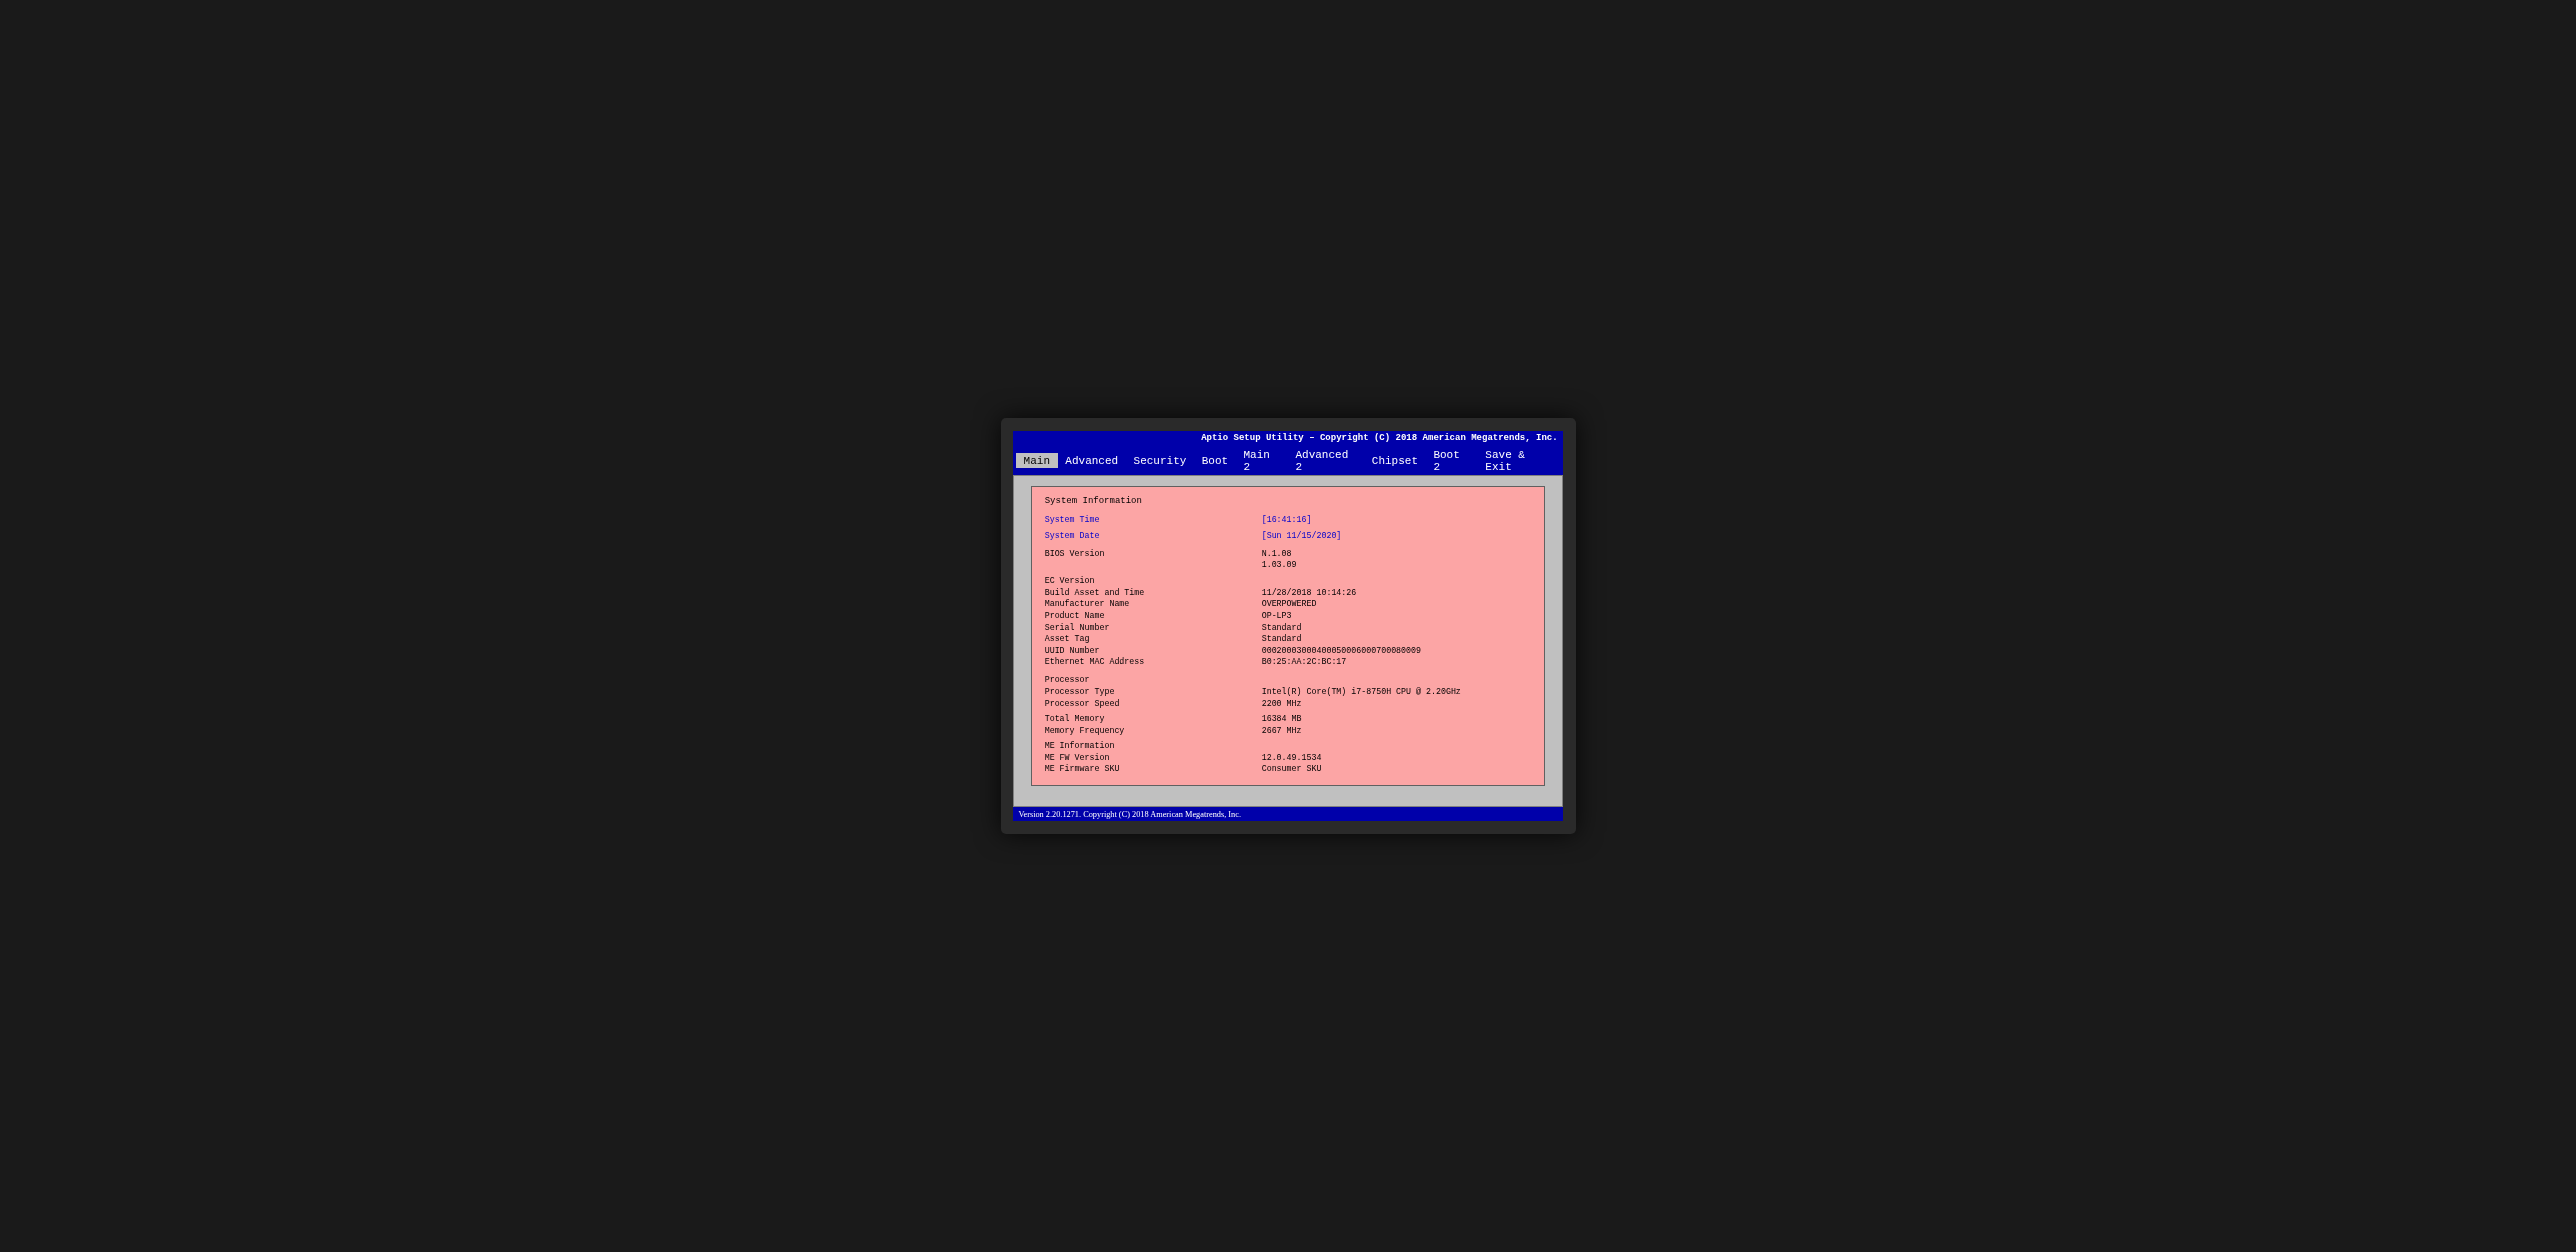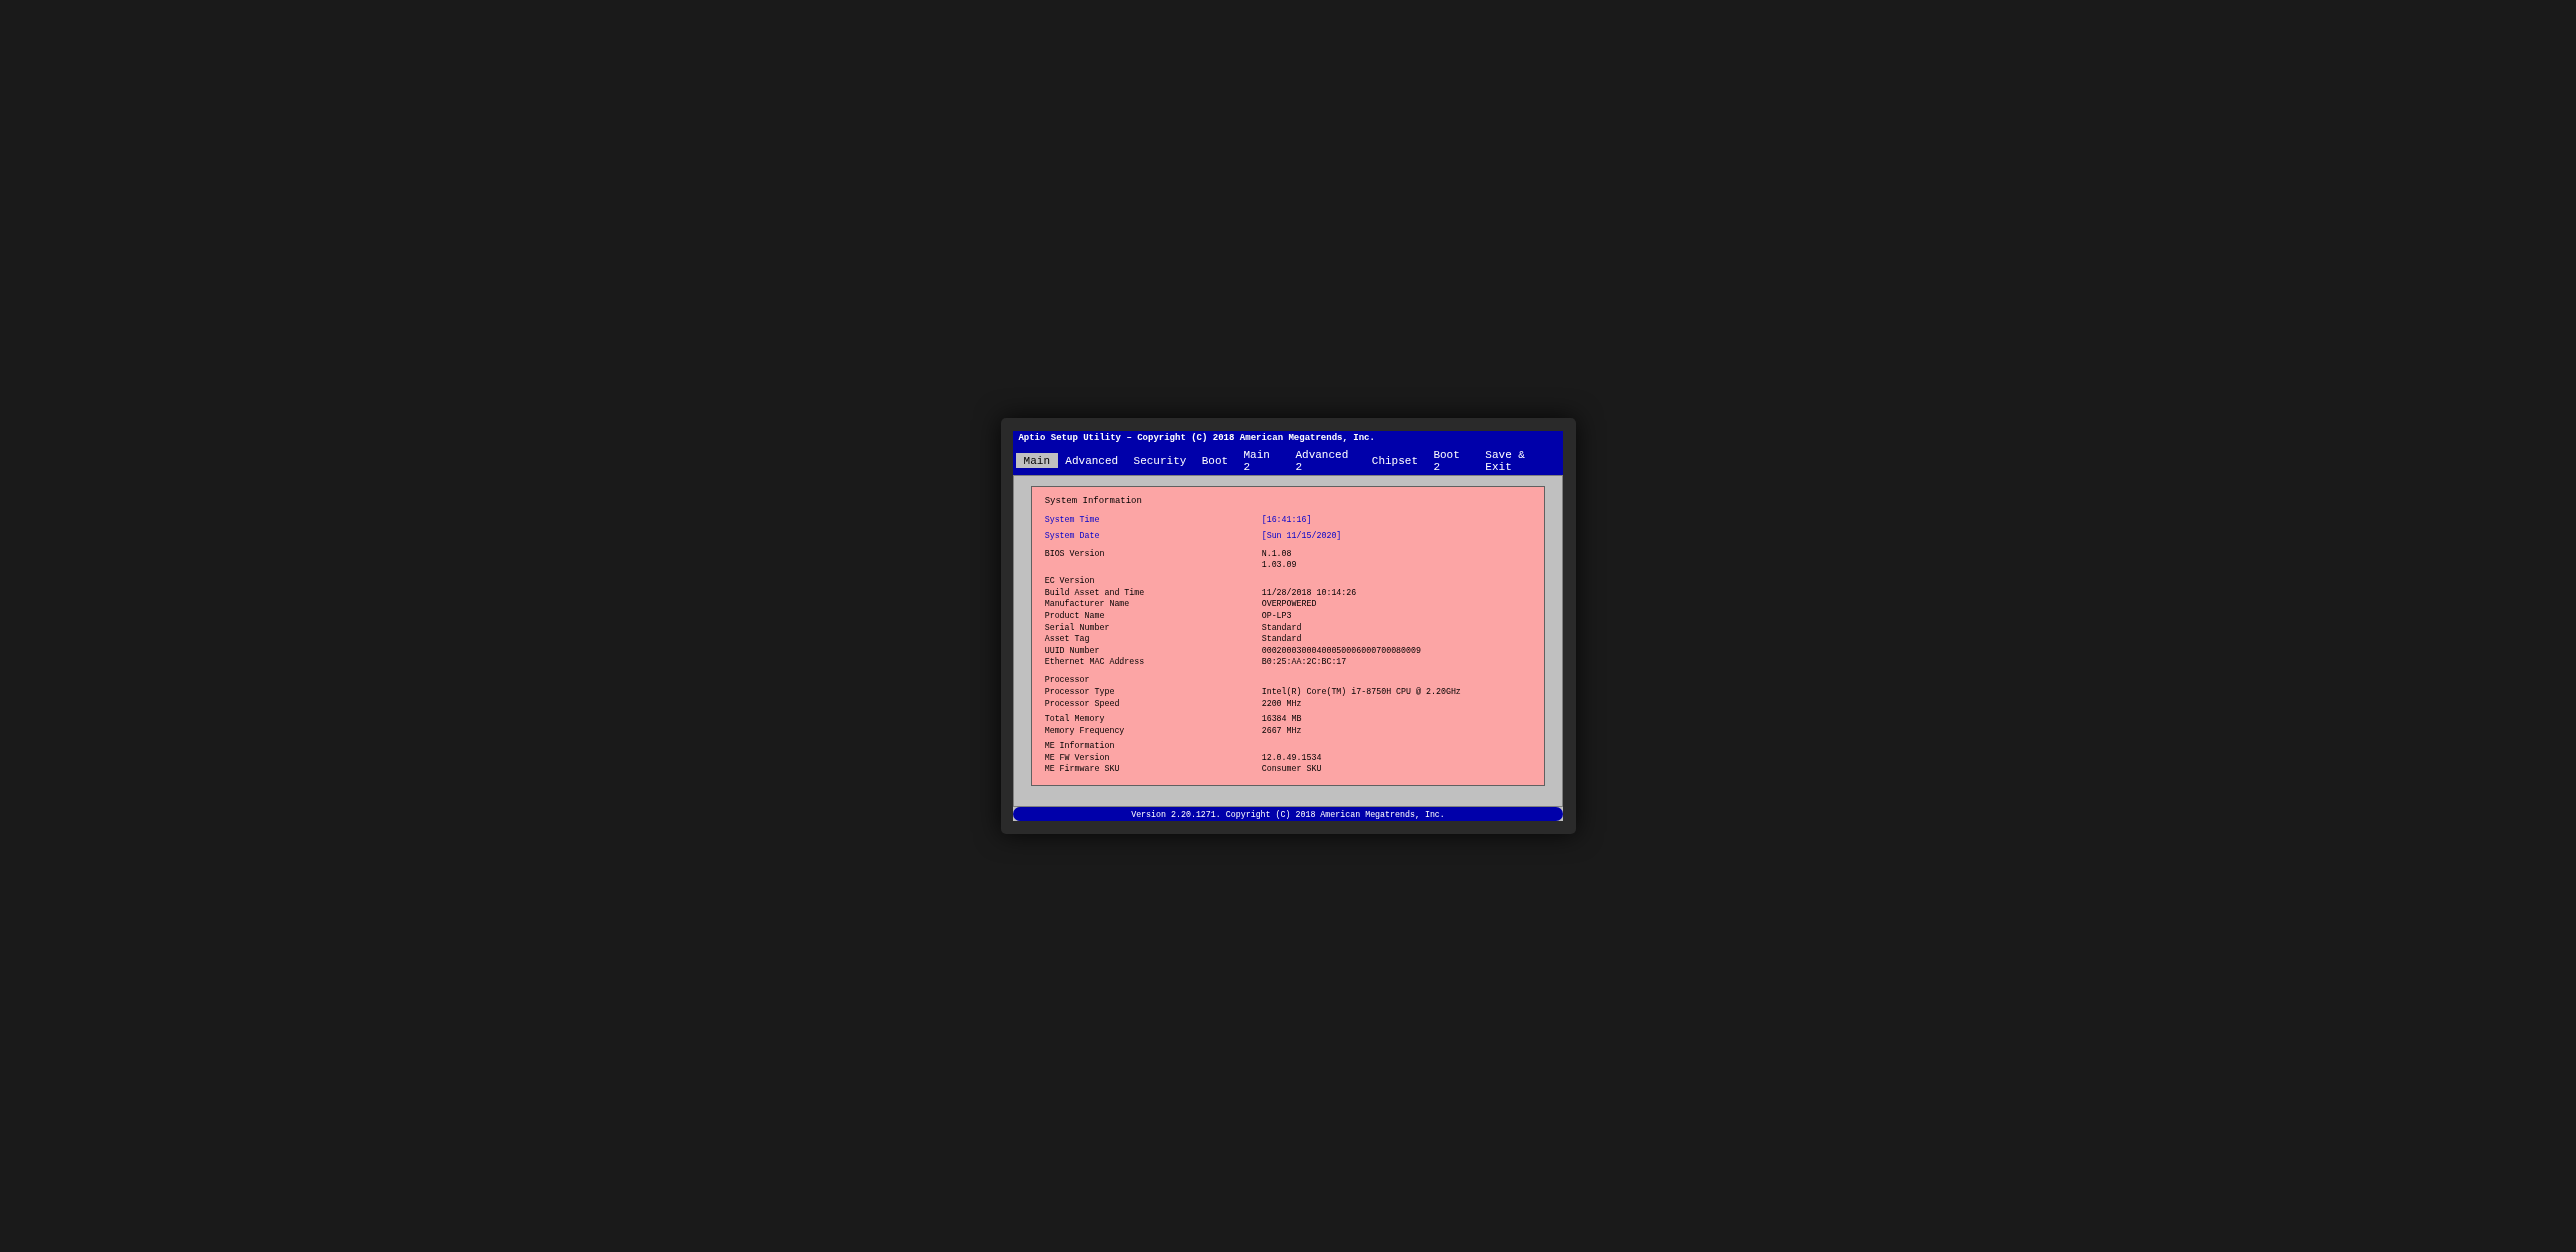--- a/index.html
+++ b/index.html
@@ -18,21 +18,21 @@
       box-shadow: 0 0 25.6px rgba(0,0,0,0.8);
       width: 575px;
     }
     .bios-screen {
       background: #c0c0c0;
       width: 100%;
     }
     .title-bar {
       background: #0000aa;
       color: #ffffff;
-      text-align: left;
+      text-align: right;
       padding: 2.6px 5.1px;
       font-size: 9px;
       font-weight: bold;
     }
     .menu-bar {
       background: #0000aa;
       display: flex;
       align-items: center;
       padding: 1.3px 2.6px;
       gap: 0;
@@ -78,25 +78,24 @@
     }
     .info-value.highlight {
       color: #0000cc;
     }
     .section-gap {
       margin-top: 6.4px;
     }
     .footer-bar {
       background: #0000aa;
       color: #ffffff;
-      text-align: center;
+      text-align: left;
       padding: 2.6px 5.1px;
       font-size: 8.3px;
-      font-family: Liberation Mono, monospace;
-      border-radius: 7px;
+      font-family: Liberation Serif, serif;
     }
     .content-border {
       border: 1.3px solid #606060;
       padding: 9px 12.8px;
       background: #fca5a5;
       margin: 0 1.3px;
     }
   </style>
 </head>
 <body>

